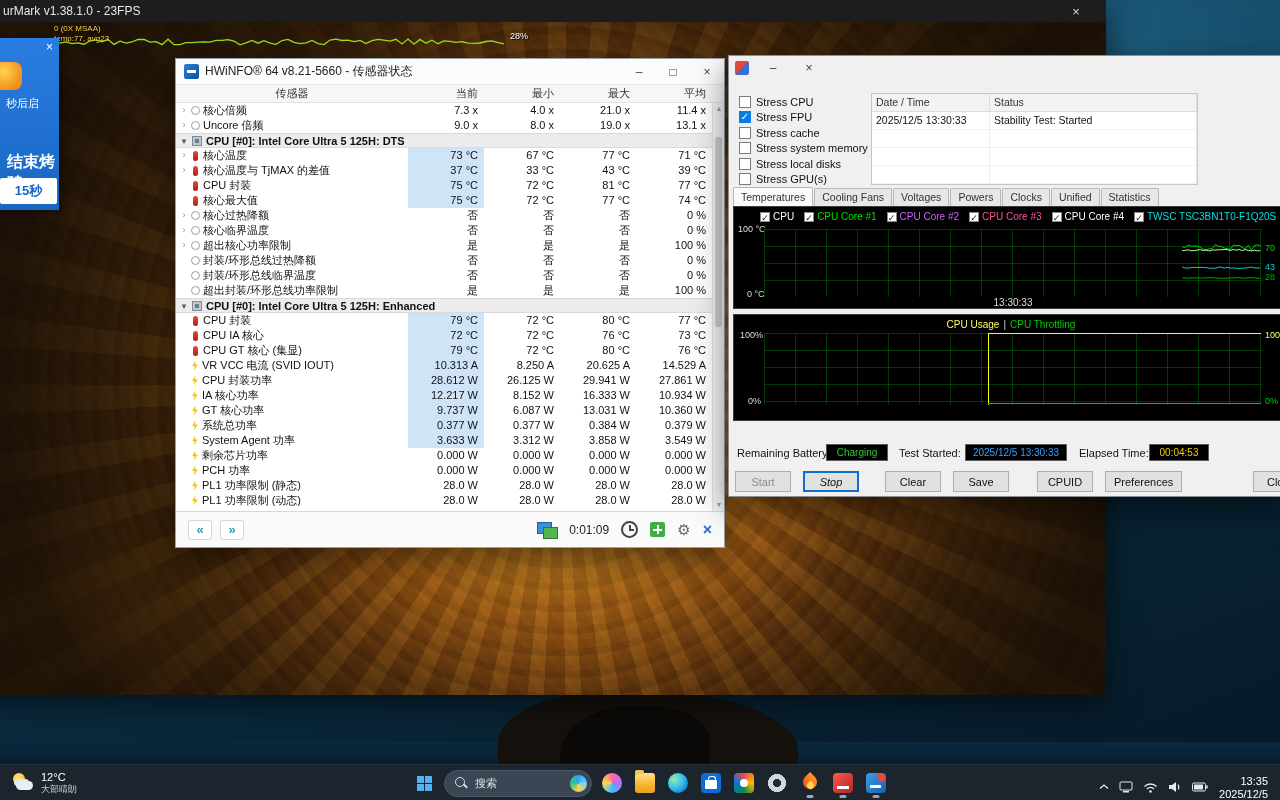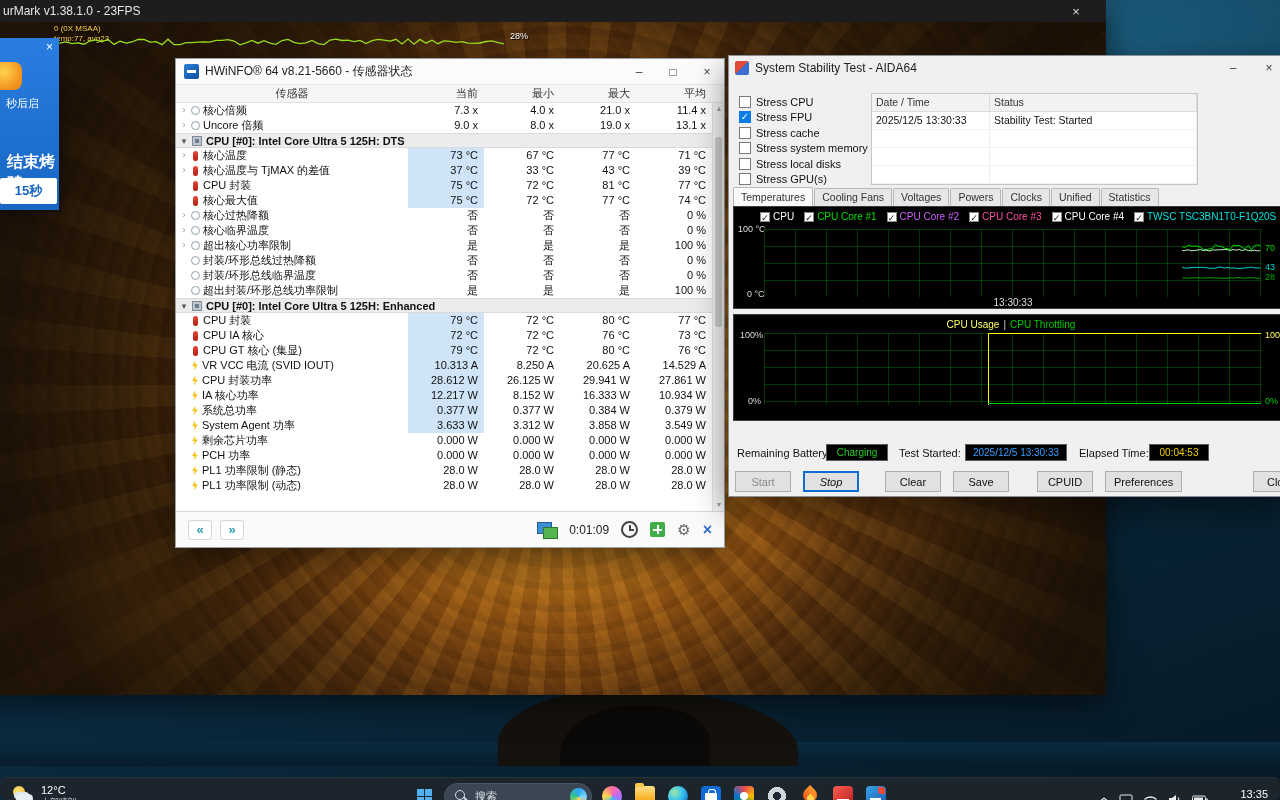--- a/index.html
+++ b/index.html
@@ -126,21 +126,21 @@
 .srb{position:absolute;top:0;height:17px;background:#000;border:1px solid #5a5a5a;display:flex;align-items:center;justify-content:center;font-size:10px;}
 .btnrow{position:absolute;left:0;top:391px;width:100%;display:flex;align-items:center;padding:0 6px;}
 .abtn{height:21px;min-width:56px;background:#e1e1e1;border:1px solid #adadad;font-size:11px;color:#111;cursor:pointer;margin-right:12px;padding:0 8px;}
 .abtn.dis{color:#8a8a8a;}
 .abtn.def{border:1px solid #0a6fd0;box-shadow:0 0 0 1px #0a6fd0 inset;font-style:italic;}
 .abtn:nth-child(3){margin-left:14px;}
 .abtn:nth-child(5){margin-left:16px;}
 .abtn:last-child{margin-left:auto;margin-right:-28px;}
 
 
-.tb{position:absolute;left:0;bottom:0;width:1280px;height:23px;background:rgba(30,37,45,.94);border-top:1px solid rgba(255,255,255,.06);border-radius:6px;}
+.tb{position:absolute;left:0;bottom:0;width:1280px;height:36px;background:rgba(30,37,45,.94);border-top:1px solid rgba(255,255,255,.06);}
 .wx{position:absolute;left:4px;top:0;height:36px;display:flex;align-items:center;gap:7px;padding:0 8px;cursor:pointer;}
 .wxic{width:22px;height:22px;position:relative;}
 .wxic::before{content:"";position:absolute;left:1px;top:1px;width:12px;height:12px;border-radius:50%;background:radial-gradient(circle at 40% 40%,#ffe27a,#f5b82e);}
 .wxic::after{content:"";position:absolute;left:4px;top:9px;width:17px;height:9px;border-radius:6px;background:#e9eef2;box-shadow:-3px -3px 0 -1px #dfe6ec;}
 .wxt1{font-size:11px;color:#fff;line-height:13px;}
 .wxt2{font-size:9px;color:#c6cdd4;line-height:11px;}
 .tb-center{position:absolute;left:408px;top:0;height:36px;display:flex;align-items:center;gap:4px;}
 .startbtn{width:32px;height:32px;display:flex;align-items:center;justify-content:center;border-radius:4px;cursor:pointer;}
 .winlogo{width:15px;height:15px;display:grid;grid-template-columns:7px 7px;grid-template-rows:7px 7px;gap:1px;}
 .winlogo span{background:#53b1ef;}
@@ -429,20 +429,31 @@
           </div>
           <div class="hw-val hl">12.217 W</div>
           <div class="hw-val">8.152 W</div>
           <div class="hw-val">16.333 W</div>
           <div class="hw-val">10.934 W</div>
         </div>
         <div class="hw-row">
           <div class="hw-lab">
             <span class="hw-chev"></span>
             <span class="ic ic-power"></span>
+            <span class="hw-labtxt">GT 核心功率</span>
+          </div>
+          <div class="hw-val hl">9.737 W</div>
+          <div class="hw-val">6.087 W</div>
+          <div class="hw-val">13.031 W</div>
+          <div class="hw-val">10.360 W</div>
+        </div>
+        <div class="hw-row">
+          <div class="hw-lab">
+            <span class="hw-chev"></span>
+            <span class="ic ic-power"></span>
             <span class="hw-labtxt">系统总功率</span>
           </div>
           <div class="hw-val hl">0.377 W</div>
           <div class="hw-val">0.377 W</div>
           <div class="hw-val">0.384 W</div>
           <div class="hw-val">0.379 W</div>
         </div>
         <div class="hw-row">
           <div class="hw-lab">
             <span class="hw-chev"></span>
@@ -516,21 +527,20 @@
     <span class="clock-ic"></span>
     <span class="report-ic"></span>
     <span class="gear-ic">⚙</span>
     <span class="hw-x">×</span>
   </div>
 </div>
 
 <div class="ad">
   <div class="ad-tb">
     <span class="ad-appico"></span>
-    <span class="ad-title">System Stability Test - AIDA64</span>
     <span class="ad-ctl">–</span>
     <span class="ad-ctl">×</span>
   </div>
   <div class="ad-body">
     <div class="st-list">
         <label class="st-row">
           <span class="cb"></span>
           <span class="st-lab">Stress CPU</span>
         </label>
         <label class="st-row">

